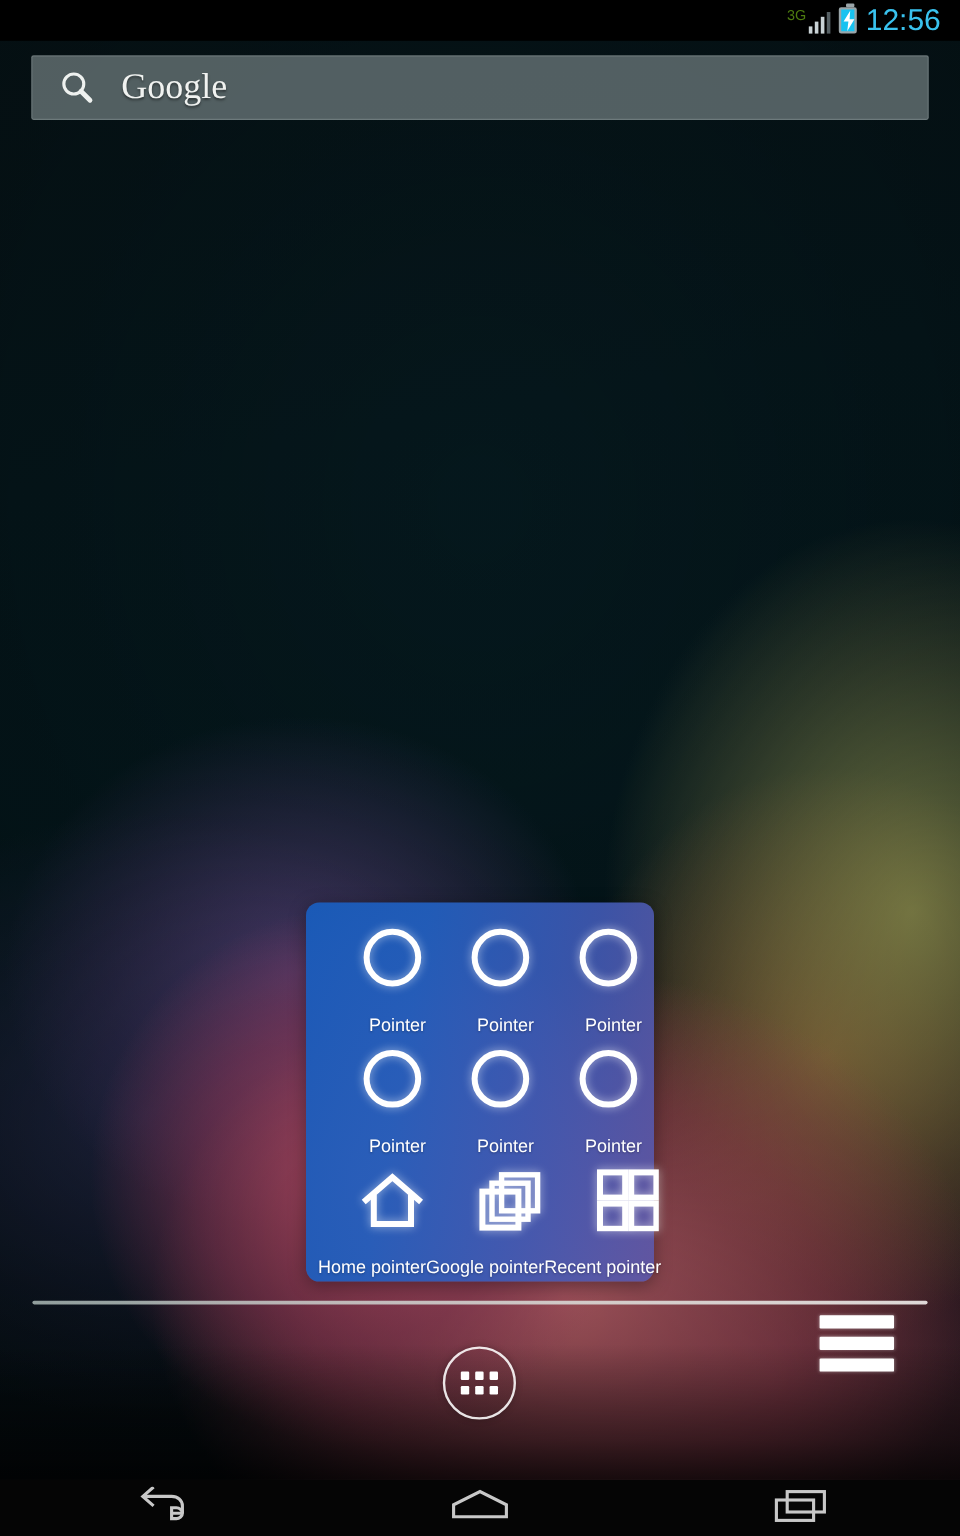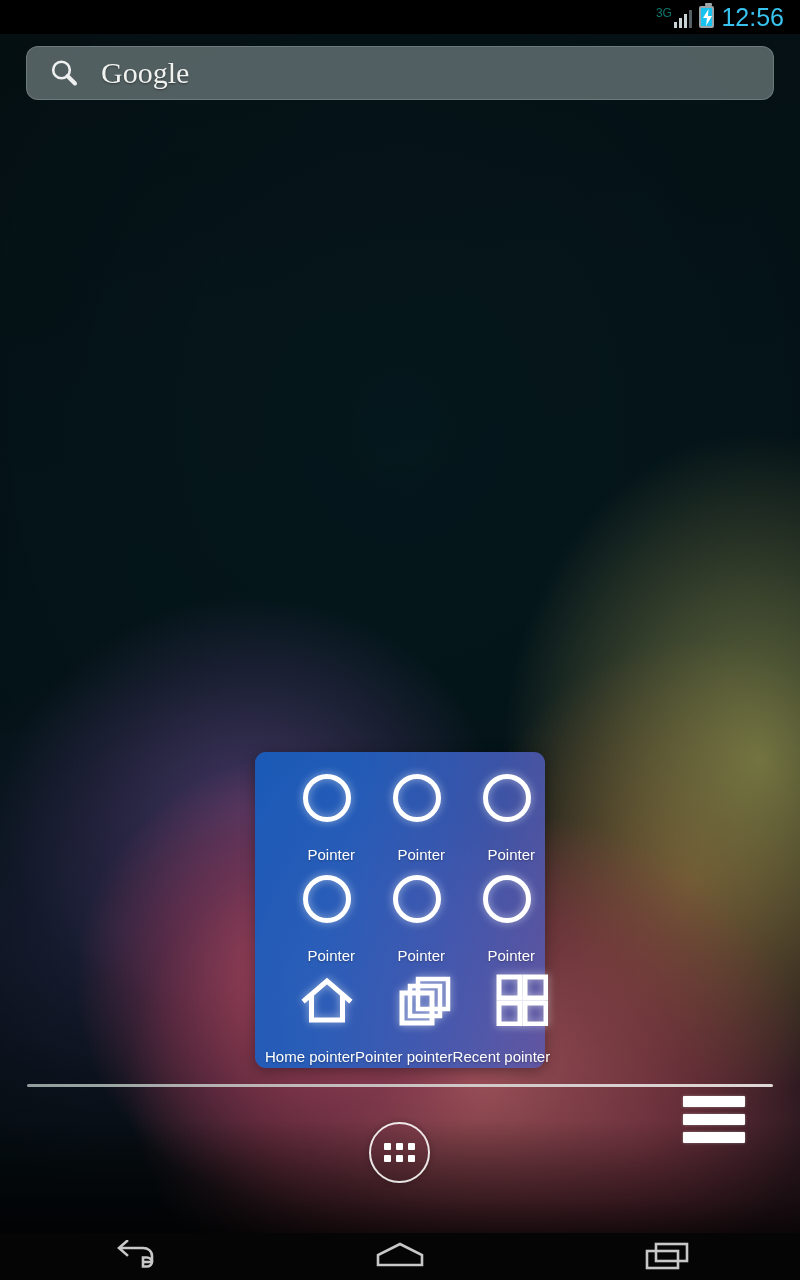--- a/index.html
+++ b/index.html
@@ -43,21 +43,21 @@
 
   
   .status-bar {
     position:absolute; left:0; top:0; width:800px; height:34px;
     background:#000;
     display:flex; align-items:center; justify-content:flex-end;
     padding-right:16px; gap:7px;
   }
   .sig-wrap { display:flex; align-items:flex-end; gap:2px; }
   .sig-label {
-    color:#0f766e; font-size:12px; line-height:12px;
+    color:#4d7c0f; font-size:12px; line-height:12px;
     font-family:"Liberation Sans", sans-serif; margin-bottom:9px;
   }
   .sig-bars { display:flex; align-items:flex-end; gap:1.5px; height:19px; }
   .sig-bars i { display:block; width:3.5px; background:#c9d2d5; }
   .sig-bars i:nth-child(1){height:6px;}
   .sig-bars i:nth-child(2){height:10px;}
   .sig-bars i:nth-child(3){height:14px;}
   .sig-bars i:nth-child(4){height:18px; background:#566064;}
   .battery {
     position:relative; width:15px; height:22px;
@@ -76,21 +76,21 @@
     color:#39c2ee; font-size:25px; line-height:25px;
     font-family:"Liberation Sans", sans-serif; letter-spacing:0px;
   }
 
   
   .search-bar {
     position:absolute; left:26px; top:46px;
     width:748px; height:54px;
     background:rgba(131,144,146,0.62);
     border:1px solid rgba(160,172,174,0.35);
-    border-radius:12px;
+    border-radius:2px;
     display:flex; align-items:center;
     padding-left:22px; gap:22px;
   }
   .search-icon { width:30px; height:30px; position:relative; flex:0 0 auto; }
   .search-logo {
     color:#f0f2f0; font-size:30px; line-height:32px;
     font-family:"Liberation Serif", serif;
     text-shadow:0 1px 2px rgba(0,0,0,0.45);
   }
 
@@ -268,21 +268,21 @@
         <span class="cell-label">Home pointer</span>
       </div>
       <div class="panel-cell">
         <span class="cell-icon">
           <svg width="56" height="52" viewBox="0 0 56 52">
             <rect x="21" y="5" width="30" height="30" fill="none" stroke="#fff" stroke-width="4.5"></rect>
             <rect x="13" y="12" width="30" height="30" fill="none" stroke="#fff" stroke-width="4.5"></rect>
             <rect x="5" y="19" width="30" height="30" fill="none" stroke="#fff" stroke-width="5"></rect>
           </svg>
         </span>
-        <span class="cell-label">Pointer pointer</span>
+        <span class="cell-label">Google pointer</span>
       </div>
       <div class="panel-cell">
         <span class="cell-icon">
           <svg width="52" height="52" viewBox="0 0 52 52">
             <rect x="3" y="3" width="21" height="21" fill="none" stroke="#fff" stroke-width="5"></rect>
             <rect x="29" y="3" width="21" height="21" fill="none" stroke="#fff" stroke-width="5"></rect>
             <rect x="3" y="29" width="21" height="21" fill="none" stroke="#fff" stroke-width="5"></rect>
             <rect x="29" y="29" width="21" height="21" fill="none" stroke="#fff" stroke-width="5"></rect>
           </svg>
         </span>

